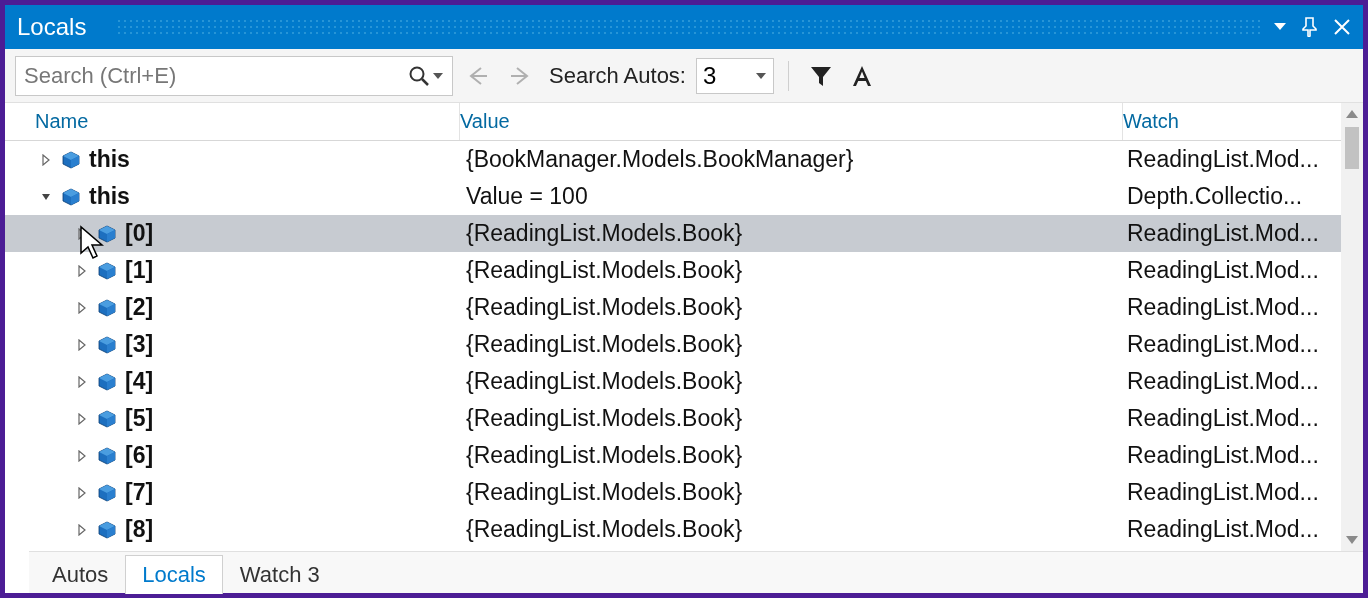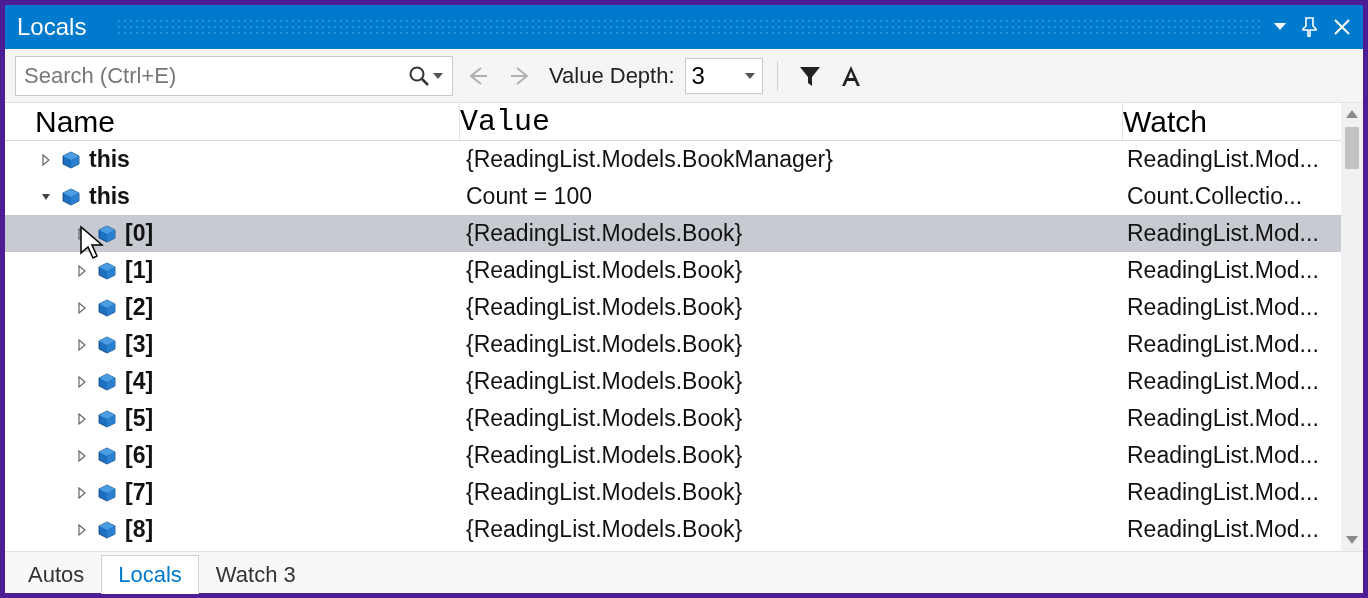--- a/index.html
+++ b/index.html
@@ -23,23 +23,23 @@
   .depth-label { font-size: 22px; color: #222; margin-left: 4px; }
   .depth-box { display:flex; align-items:center; background:#fff; border:1px solid #c8c8c8; height: 36px; width: 78px; padding: 0 6px; margin-left: 6px; }
   .depth-val { flex:1; }
   .tb-divider { width:1px; height:30px; background:#cfcfcf; margin:0 10px; }
   .filter-btn, .text-btn { color:#222; padding:0 6px; cursor:pointer; }
 
   
   .grid { flex:1; position:relative; overflow:hidden; display:flex; flex-direction:column; }
   .grid-header { display:flex; height: 38px; border-bottom: 1px solid #d7d7d7; align-items:center; }
   .col-name   { width: 455px; padding-left: 30px; }
-  .col-value  { flex: 1; font-family: Liberation Mono, monospace; }
+  .col-value  { flex: 1; }
   .col-type   { width: 240px; }
-  .grid-header > div { color: #000000; font-size: 30px; border-right: 1px solid #e3e3e3; height:100%; display:flex; align-items:center; }
+  .grid-header > div { color: #0369a1; font-size: 20px; border-right: 1px solid #e3e3e3; height:100%; display:flex; align-items:center; }
   .grid-header > div:last-child { border-right:none; }
 
   
   .rows { flex:1; overflow:hidden; position:relative; }
   .row { display:flex; height: 37px; align-items:center; font-size:23px; color:#111; }
   .row .cell { height:100%; display:flex; align-items:center; overflow:hidden; white-space:nowrap; text-overflow:ellipsis; }
   .row .c-name  { width:455px;font-weight:bold; }
   .row .c-value { flex:1; padding-left:6px; }
   .row .c-type  { width:240px; padding-left:4px; }
   .row.selected { background:#C7CBD1; }
@@ -47,21 +47,21 @@
   .indent { display:inline-block; }
   .expander { width: 18px; display:inline-flex; justify-content:center; color:#666; cursor:pointer; }
   .obj-icon { display:inline-flex; width:20px; height:20px; margin: 0 8px 0 6px; }
 
   
   .vscroll { position:absolute; top:0; right:0; bottom:0; width:22px; background:#f1f1f1; display:flex; flex-direction:column; align-items:center; }
   .vscroll .arrow { height:22px; width:22px; display:flex; align-items:center; justify-content:center; color:#666; cursor:pointer; }
   .vscroll .thumb { background:#c2c2c2; width:14px; height:42px; margin-top:2px; }
 
   
-  .tabs { height: 42px; display:flex; align-items:flex-end; border-top: 1px solid #e0e0e0; background:#f8f8f8; padding-left:6px; }
+  .tabs { height: 42px; display:flex; align-items:flex-end; border-top: 1px solid #e0e0e0; background:#f8f8f8; padding-left:6px;margin-left:24px; }
   .tab { padding: 6px 16px; font-size: 22px; color:#333; cursor:pointer; border:1px solid transparent; border-bottom:none; margin-bottom:-1px; }
   .tab.active { color:#007ACC; background:#fff; border-color:#d0d0d0; }
 
   .cursor-overlay { position:absolute; pointer-events:none; }
 
   svg { display:block; }
 </style>
 </head>
 <body>
 
@@ -111,21 +111,21 @@
           <path d="M18 4 L8 12 L18 20" fill="none" stroke="#b0b0b0" stroke-width="2"></path>
           <line x1="8" y1="12" x2="24" y2="12" stroke="#b0b0b0" stroke-width="2"></line>
         </svg>
     </span>
     <span class="nav-btn">
       <svg width="28" height="24" viewBox="0 0 28 24">
           <path d="M10 4 L20 12 L10 20" fill="none" stroke="#b0b0b0" stroke-width="2"></path>
           <line x1="4" y1="12" x2="20" y2="12" stroke="#b0b0b0" stroke-width="2"></line>
         </svg>
     </span>
-    <span class="depth-label">Value Depth:</span>
+    <span class="depth-label">Search Autos:</span>
     <div class="depth-box">
       <span class="depth-val">3</span>
       <span>
         <svg width="12" height="10" viewBox="0 0 12 10">
             <path d="M1 2 L6 8 L11 2" fill="#555"></path>
           </svg>
       </span>
     </div>
     <div class="tb-divider"></div>
     <span class="filter-btn">
@@ -157,42 +157,42 @@
             </span>
             <span class="obj-icon">
               <svg width="20" height="20" viewBox="0 0 20 20">
                 <polygon points="10,2 18,6 18,14 10,18 2,14 2,6" fill="#1d6fbf" stroke="#0a3e73" stroke-width="0.8"></polygon>
                 <polygon points="10,2 18,6 10,10 2,6" fill="#4a9de0"></polygon>
                 <polygon points="10,10 18,6 18,14 10,18" fill="#2a7fcf"></polygon>
               </svg>
             </span>
             <span>this</span>
           </div>
-          <div class="cell c-value">{ReadingList.Models.BookManager}</div>
+          <div class="cell c-value">{BookManager.Models.BookManager}</div>
           <div class="cell c-type">ReadingList.Mod...</div>
         </div>
         <div class="row">
           <div class="cell c-name">
             <span class="indent" style="width:32px"></span>
             <span class="expander">
               <svg width="12" height="12" viewBox="0 0 12 12">
                 <path d="M2 3 L10 3 L6 9 Z" fill="#444"></path>
               </svg>
             </span>
             <span class="obj-icon">
               <svg width="20" height="20" viewBox="0 0 20 20">
                 <polygon points="10,2 18,6 18,14 10,18 2,14 2,6" fill="#1d6fbf" stroke="#0a3e73" stroke-width="0.8"></polygon>
                 <polygon points="10,2 18,6 10,10 2,6" fill="#4a9de0"></polygon>
                 <polygon points="10,10 18,6 18,14 10,18" fill="#2a7fcf"></polygon>
               </svg>
             </span>
             <span>this</span>
           </div>
-          <div class="cell c-value">Count = 100</div>
-          <div class="cell c-type">Count.Collectio...</div>
+          <div class="cell c-value">Value = 100</div>
+          <div class="cell c-type">Depth.Collectio...</div>
         </div>
         <div class="row selected">
           <div class="cell c-name">
             <span class="indent" style="width:68px"></span>
             <span class="expander">
               <svg width="12" height="12" viewBox="0 0 12 12">
                 <path d="M3 1 L9 6 L3 11 Z" fill="none" stroke="#666" stroke-width="1.2"></path>
               </svg>
             </span>
             <span class="obj-icon">

